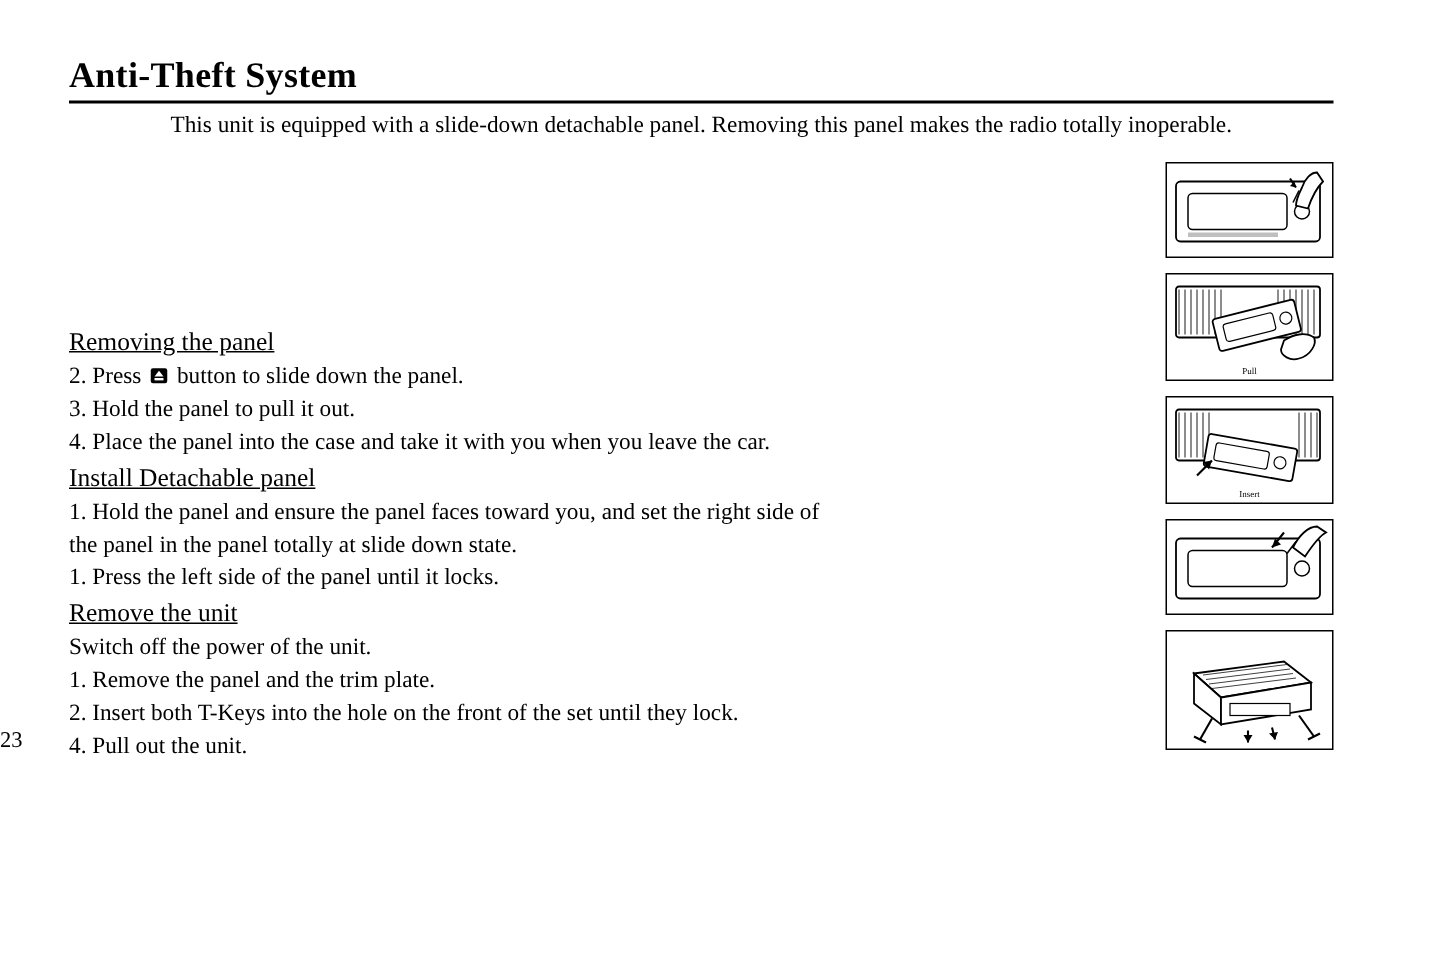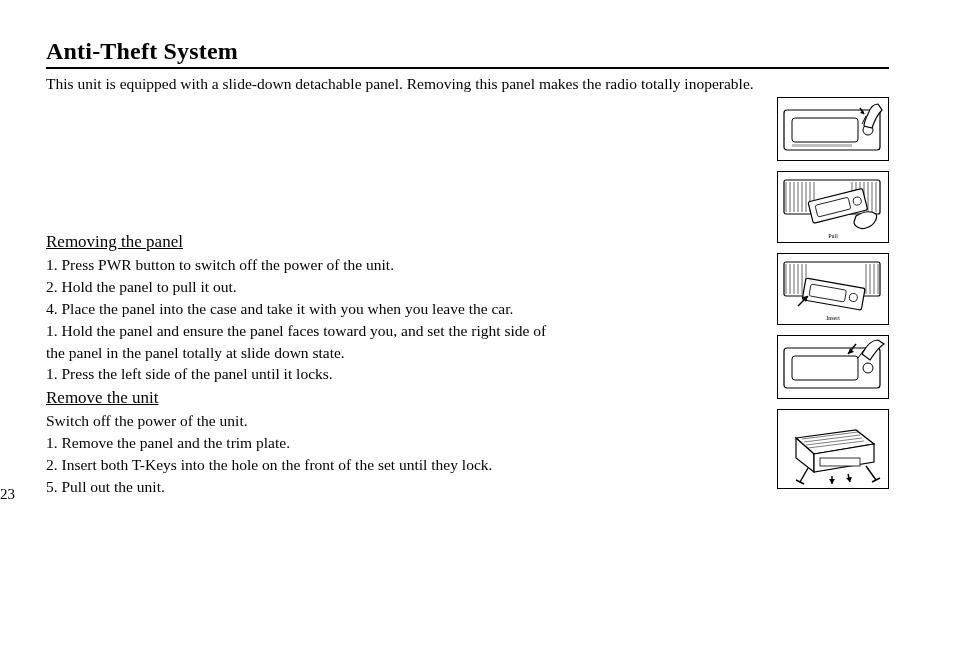--- a/index.html
+++ b/index.html
@@ -21,21 +21,22 @@
   .title {
     font-size: 24px;
     font-weight: bold;
     border-bottom: 2px solid #000;
     padding-bottom: 2px;
     margin-bottom: 6px;
     letter-spacing: 0.2px;
   }
   .intro {
     font-size: 15.5px;
-    margin-bottom: 4px;
+    margin-bottom: 15px;
+    text-align: center;
   }
   .columns {
     display: flex;
     align-items: flex-end;
   }
   .textcol {
     flex: 1;
     font-size: 15.5px;
     line-height: 1.35;
   }
@@ -87,33 +88,44 @@
 
   <div class="title">Anti-Theft System</div>
 
   <div class="intro">This unit is equipped with a slide-down detachable panel. Removing this panel makes the radio totally inoperable.</div>
 
   <div class="columns">
 
     <div class="textcol">
 
       <div class="subhead">Removing the panel </div>
-      <div class="line">1.  Press PWR button to switch off the power of the unit.</div>
-      <div class="line">2.  Hold the panel to pull it out.</div>
+      <div class="line">
+        <span>2.  Press </span>
+        <span class="eject-icon">
+          <svg viewBox="0 0 12 11" width="12" height="11">
+            <rect x="0.5" y="0.5" width="11" height="10" rx="1.5" fill="#000"></rect>
+            <polygon points="6,2.2 9,6 3,6" fill="#fff"></polygon>
+            <rect x="3" y="7" width="6" height="1.6" fill="#fff"></rect>
+          </svg>
+        </span>
+        <span> button to slide down the panel.</span>
+      </div>
+      <div class="line">3.  Hold the panel to pull it out.</div>
       <div class="line">4.  Place the panel into the case and take it with you when you leave the car.</div>
 
+      <div class="subhead">Install Detachable panel</div>
       <div class="line">1.  Hold the panel and ensure the panel faces toward you, and set the right side of</div>
       <div class="line">the panel in the panel totally at slide down state.</div>
       <div class="line">1.  Press the left side of the panel until it locks.</div>
 
       <div class="subhead">Remove the unit</div>
       <div class="line">Switch off the power of the unit.</div>
       <div class="line">1. Remove the panel and the trim plate.</div>
       <div class="line">2. Insert both T-Keys into the hole on the front of the set until they lock.</div>
-      <div class="line">5. Pull out the unit.</div>
+      <div class="line">4. Pull out the unit.</div>
 
     </div>
 
     <div class="figcol">
 
       <div class="fig" style="height:64px;">
         <svg viewBox="0 0 110 62" width="110" height="62">
           <rect x="6" y="12" width="96" height="40" rx="3" fill="#fff" stroke="#000" stroke-width="1.2"></rect>
           <rect x="14" y="20" width="66" height="24" rx="3" fill="#fff" stroke="#000" stroke-width="1"></rect>
 

